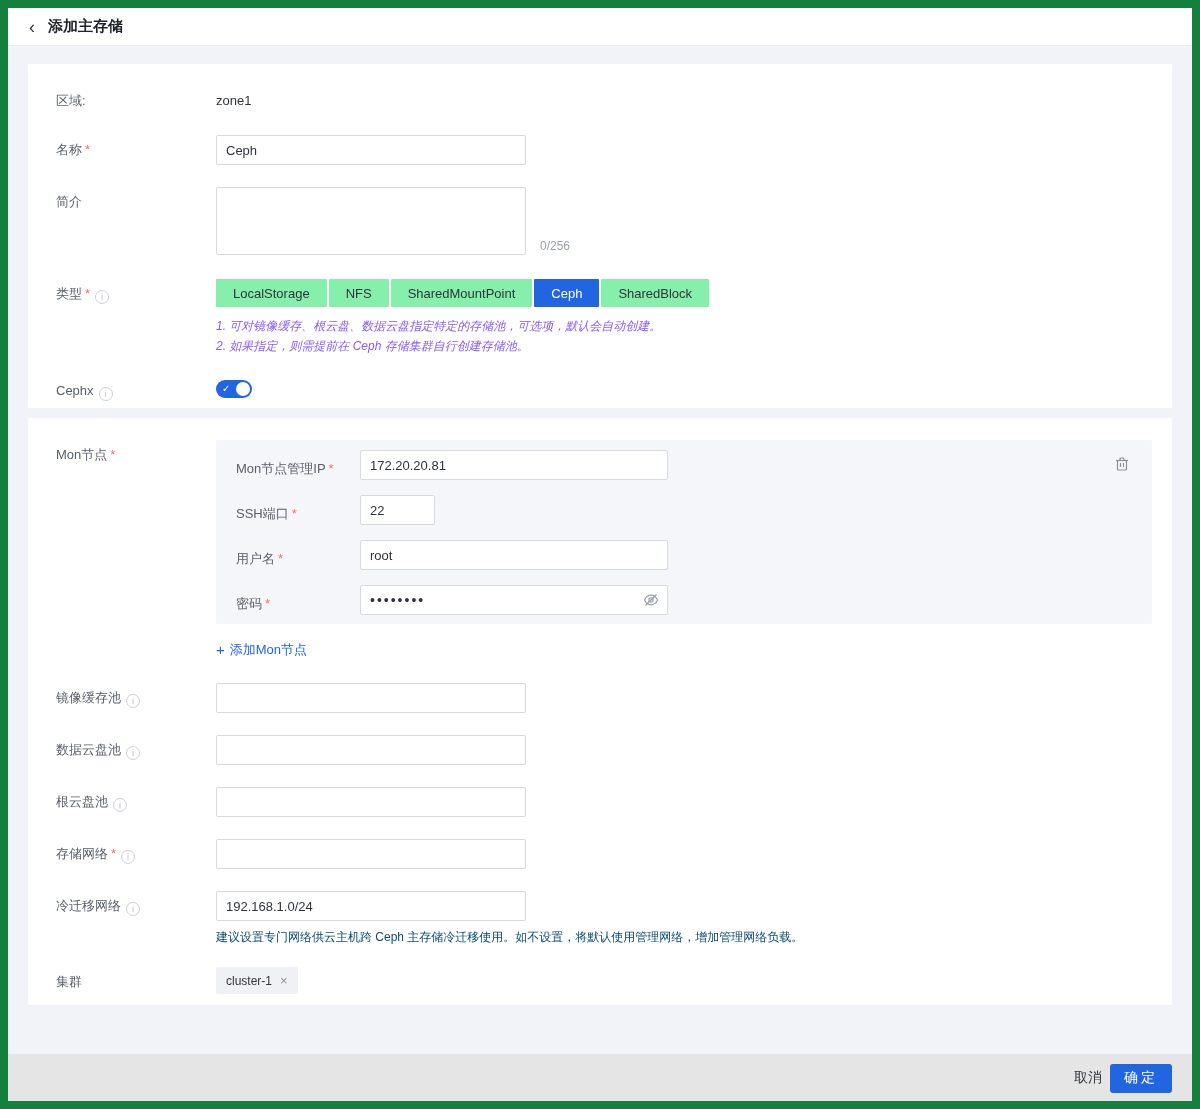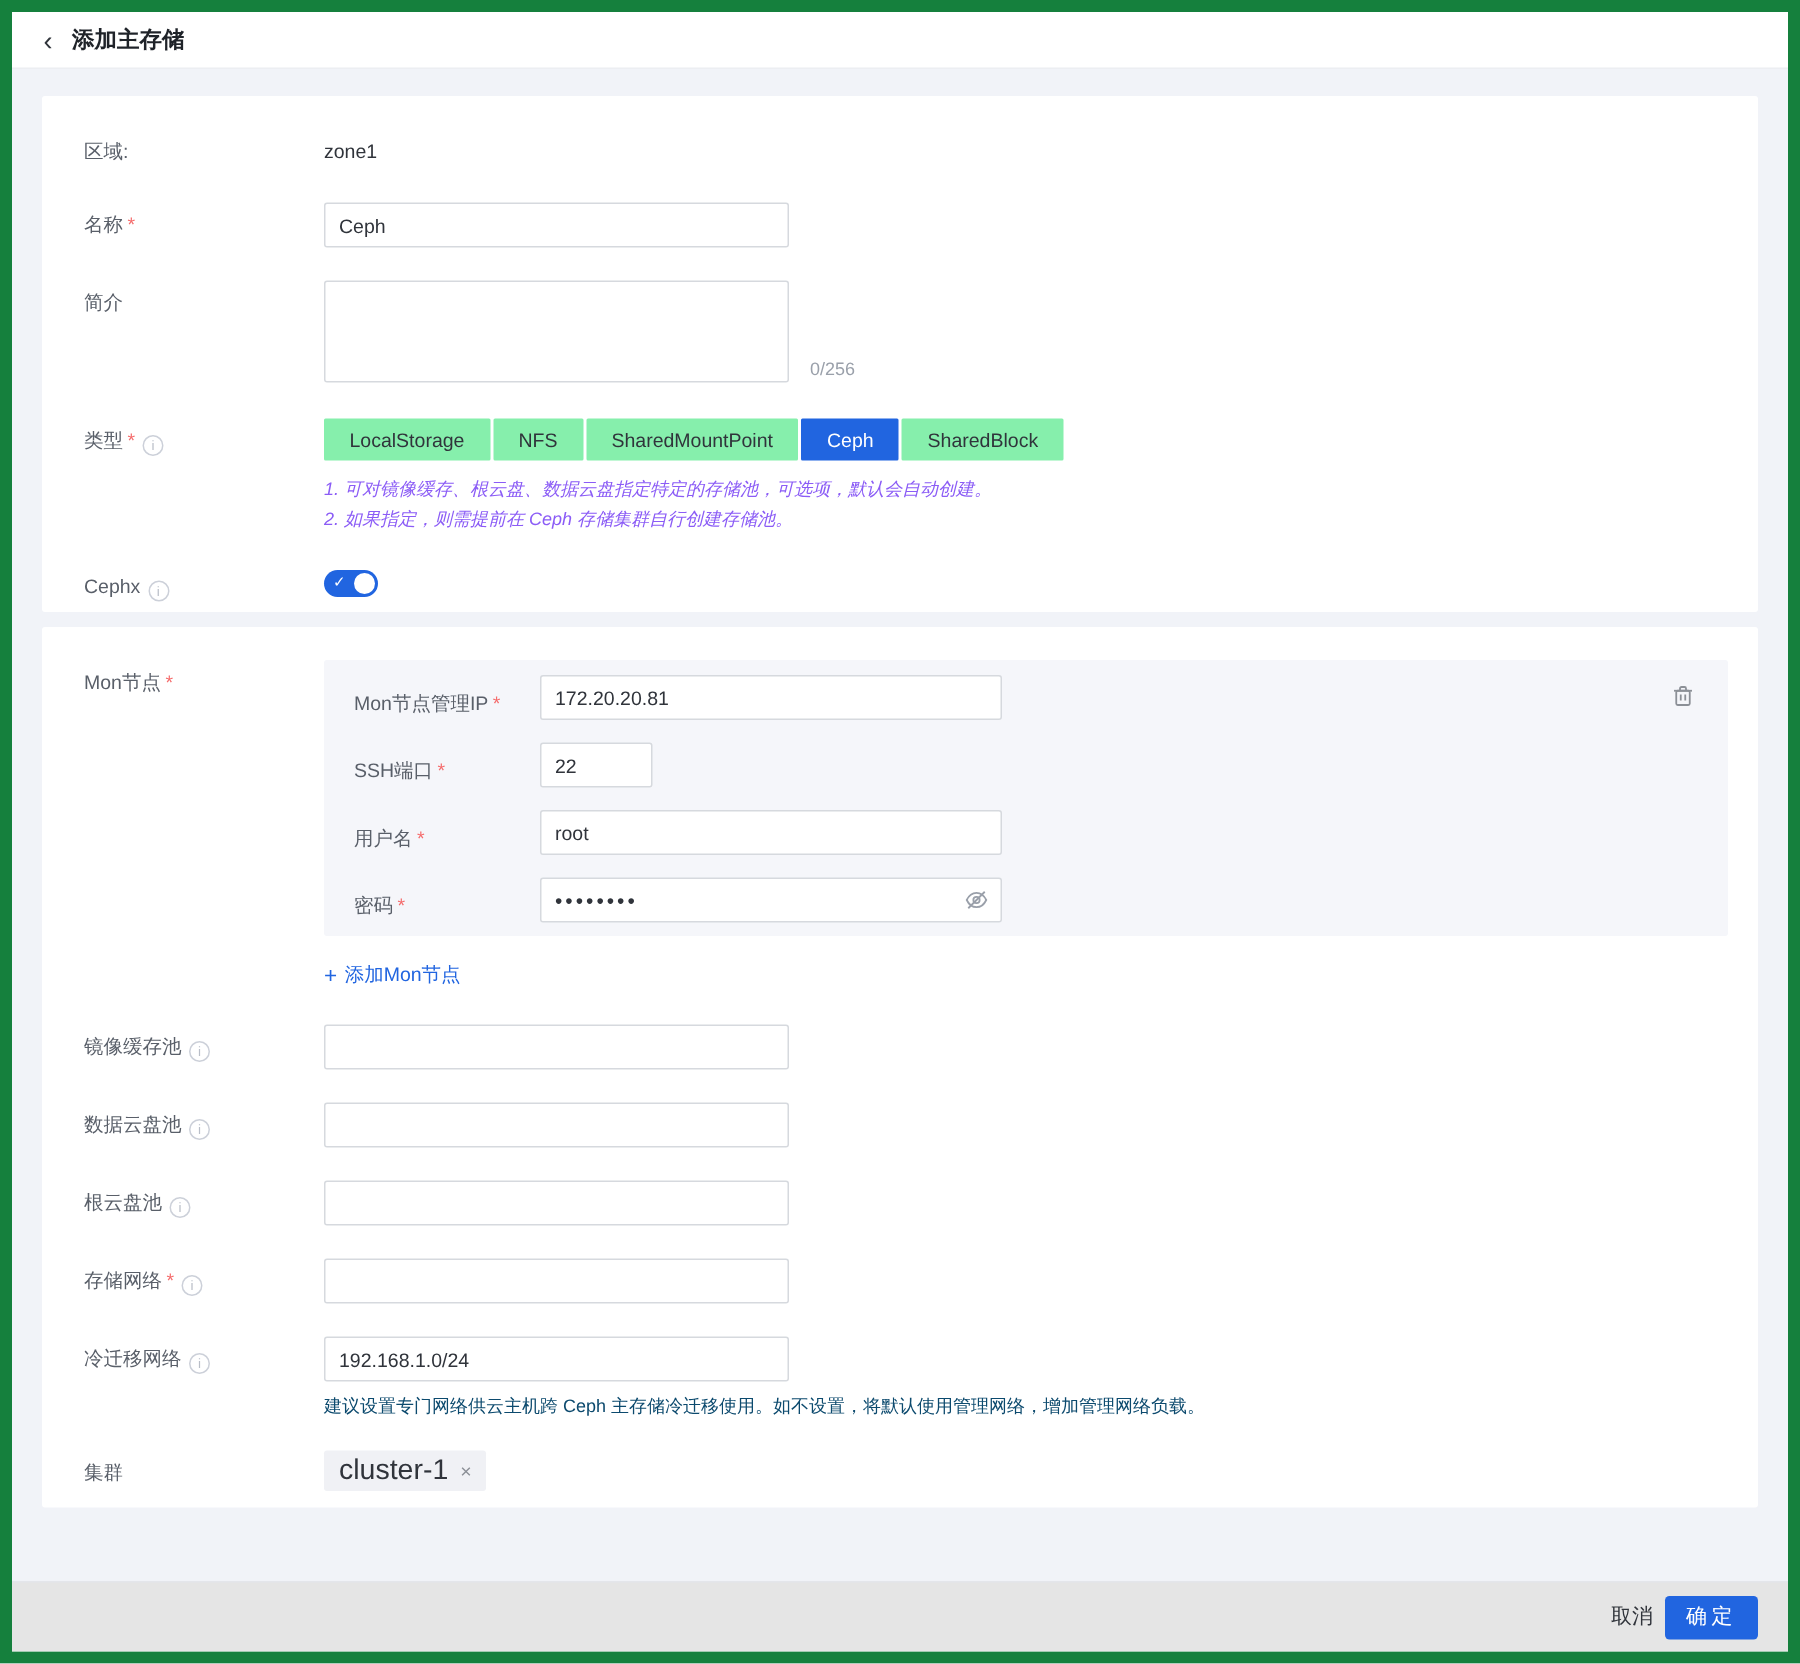--- a/index.html
+++ b/index.html
@@ -115,21 +115,21 @@
     margin:17px 0 24px 0;
   }
   .plus-icon::before { content:"+"; font-size:15px; line-height:1; }
   
   .gap-row { margin-bottom:22px; }
   .net-hint { font-size:12px; color:#0c4a6e; margin-top:8px; line-height:16px; }
   
   .chip {
     display:inline-flex; align-items:center; gap:8px; height:27px;
     background:#f0f1f5; border-radius:2px; padding:0 10px;
-    font-size:19px; color:#30343b;
+    font-size:12px; color:#30343b;
   }
   .chip-close { color:#8c9097; font-size:13px; cursor:pointer; line-height:1; }
   .chip-close::before { content:"×"; }
   
   .footer {
     height:47px; flex-shrink:0; background:#e5e5e5; border-top:1px solid #e4e6eb;
     display:flex; align-items:center; justify-content:flex-end;
     padding:0 20px; gap:8px;
   }
   .btn-cancel {

